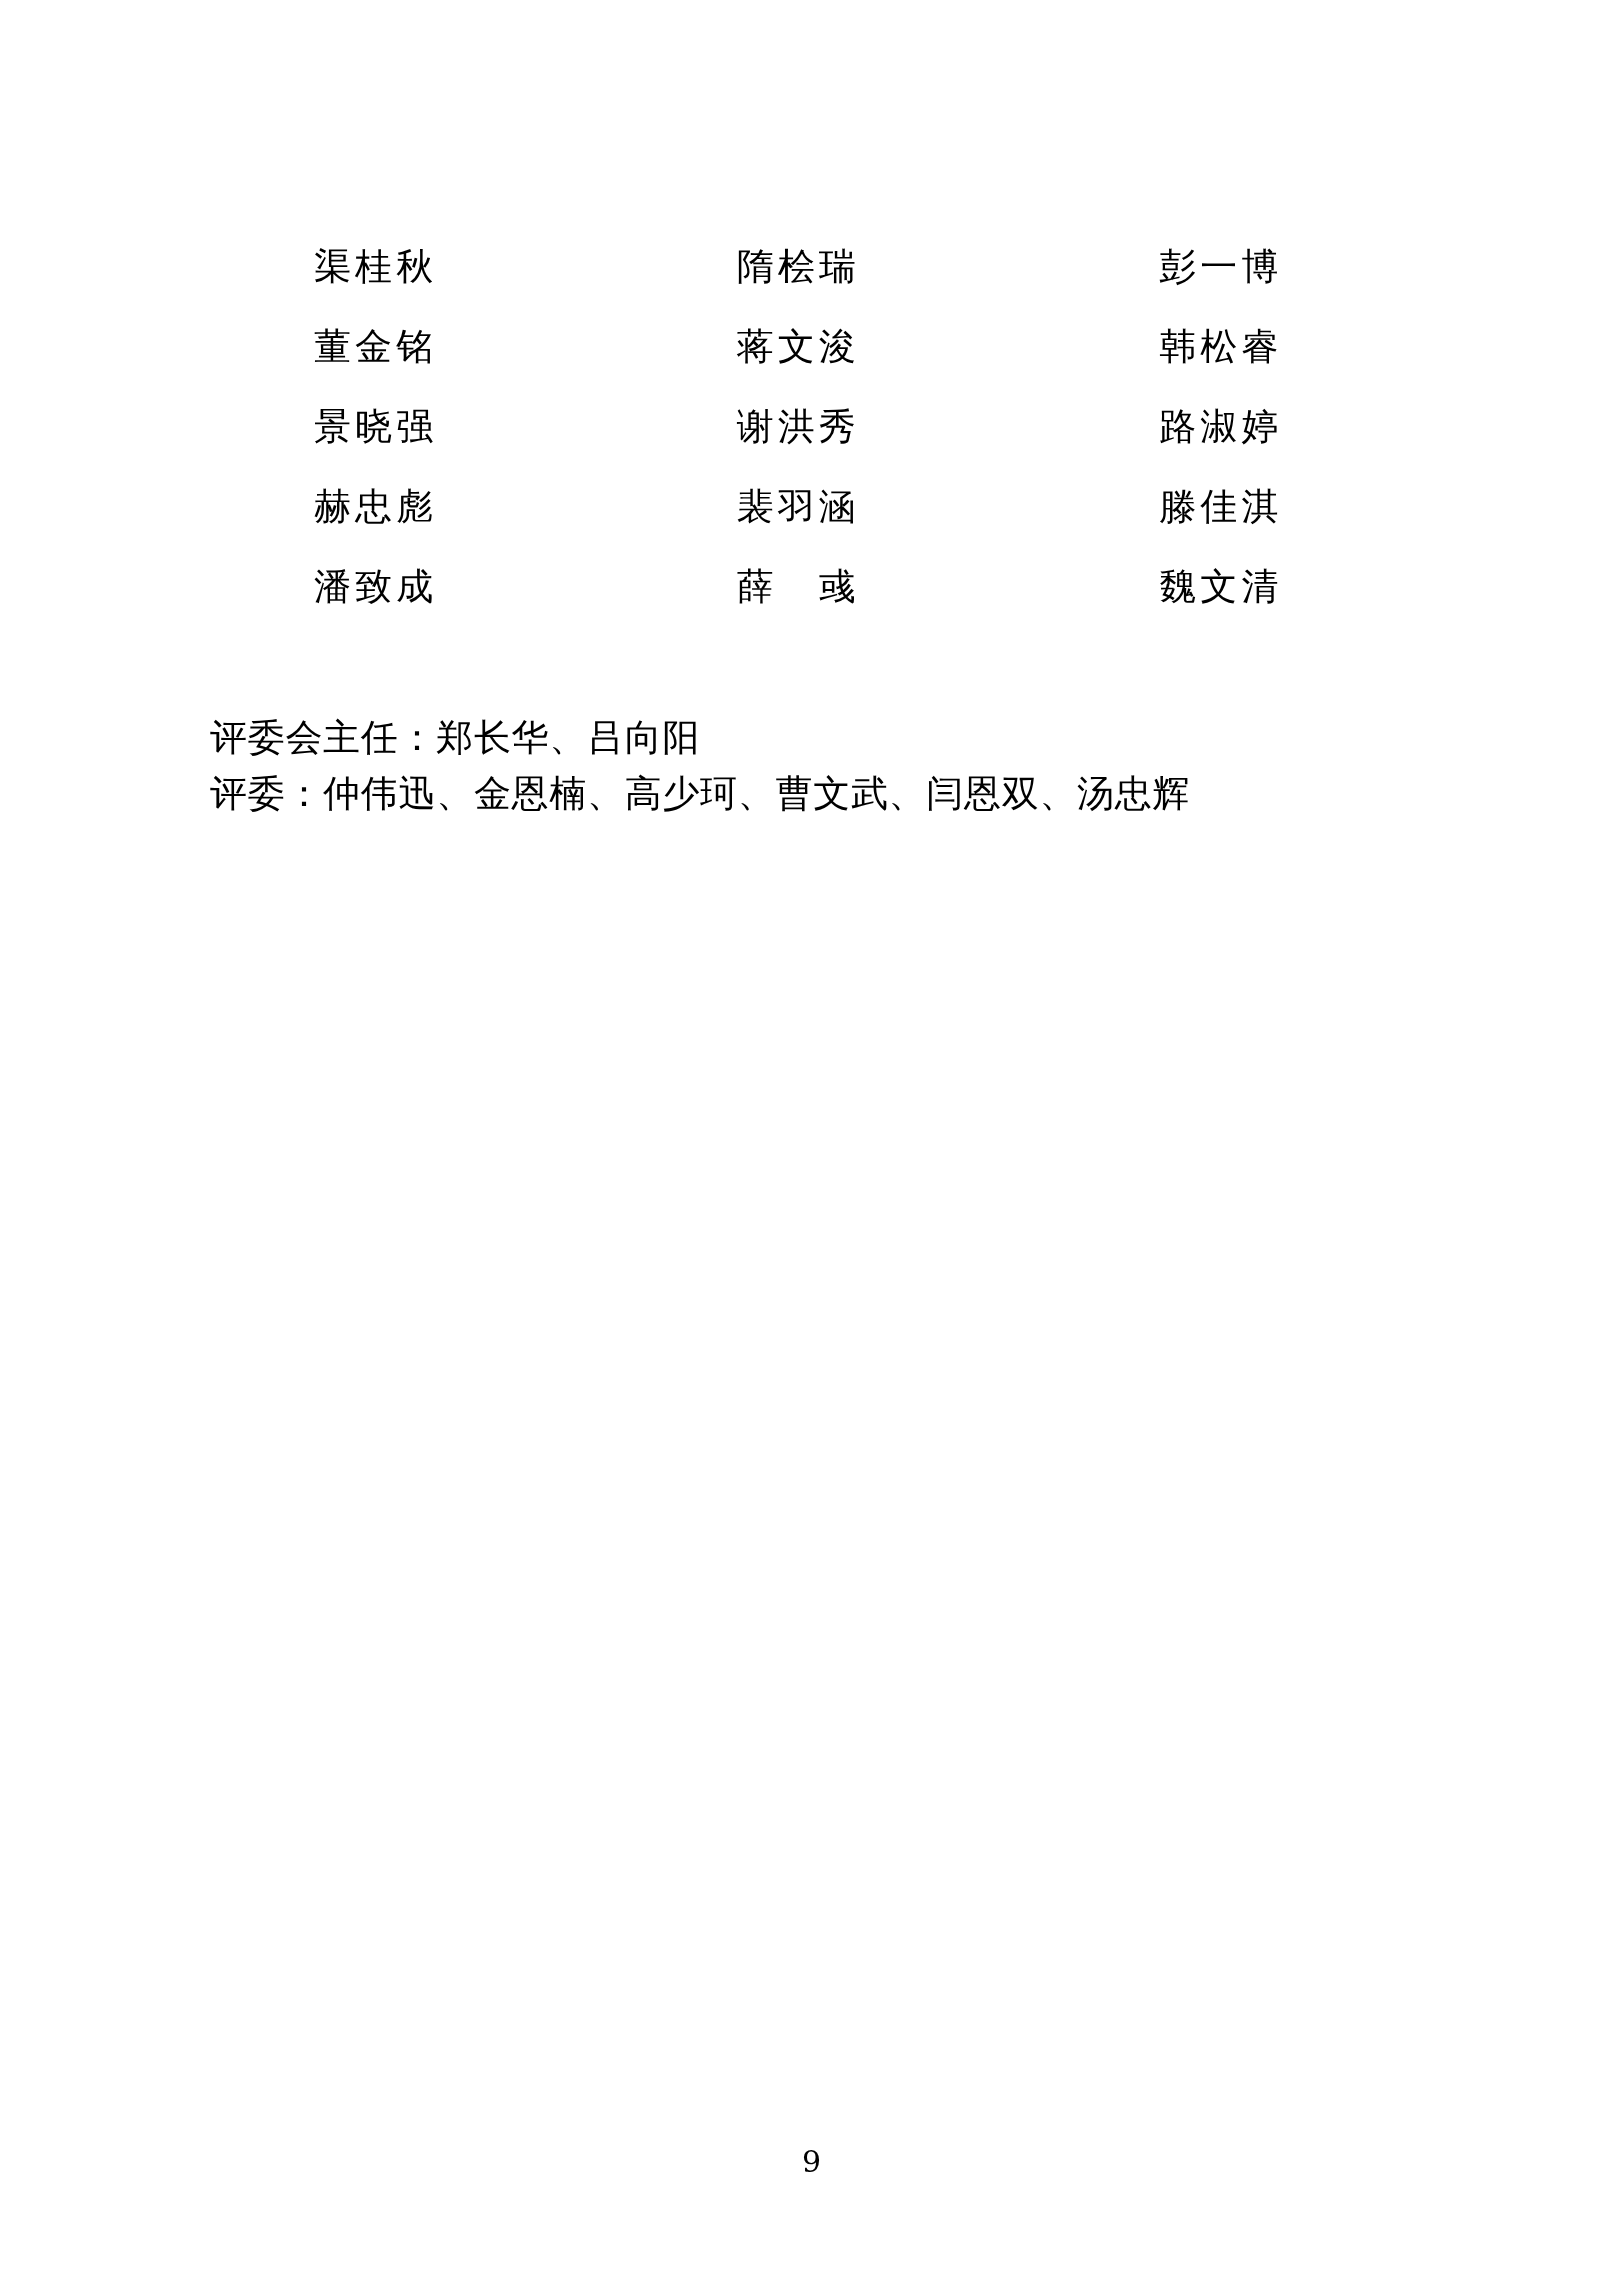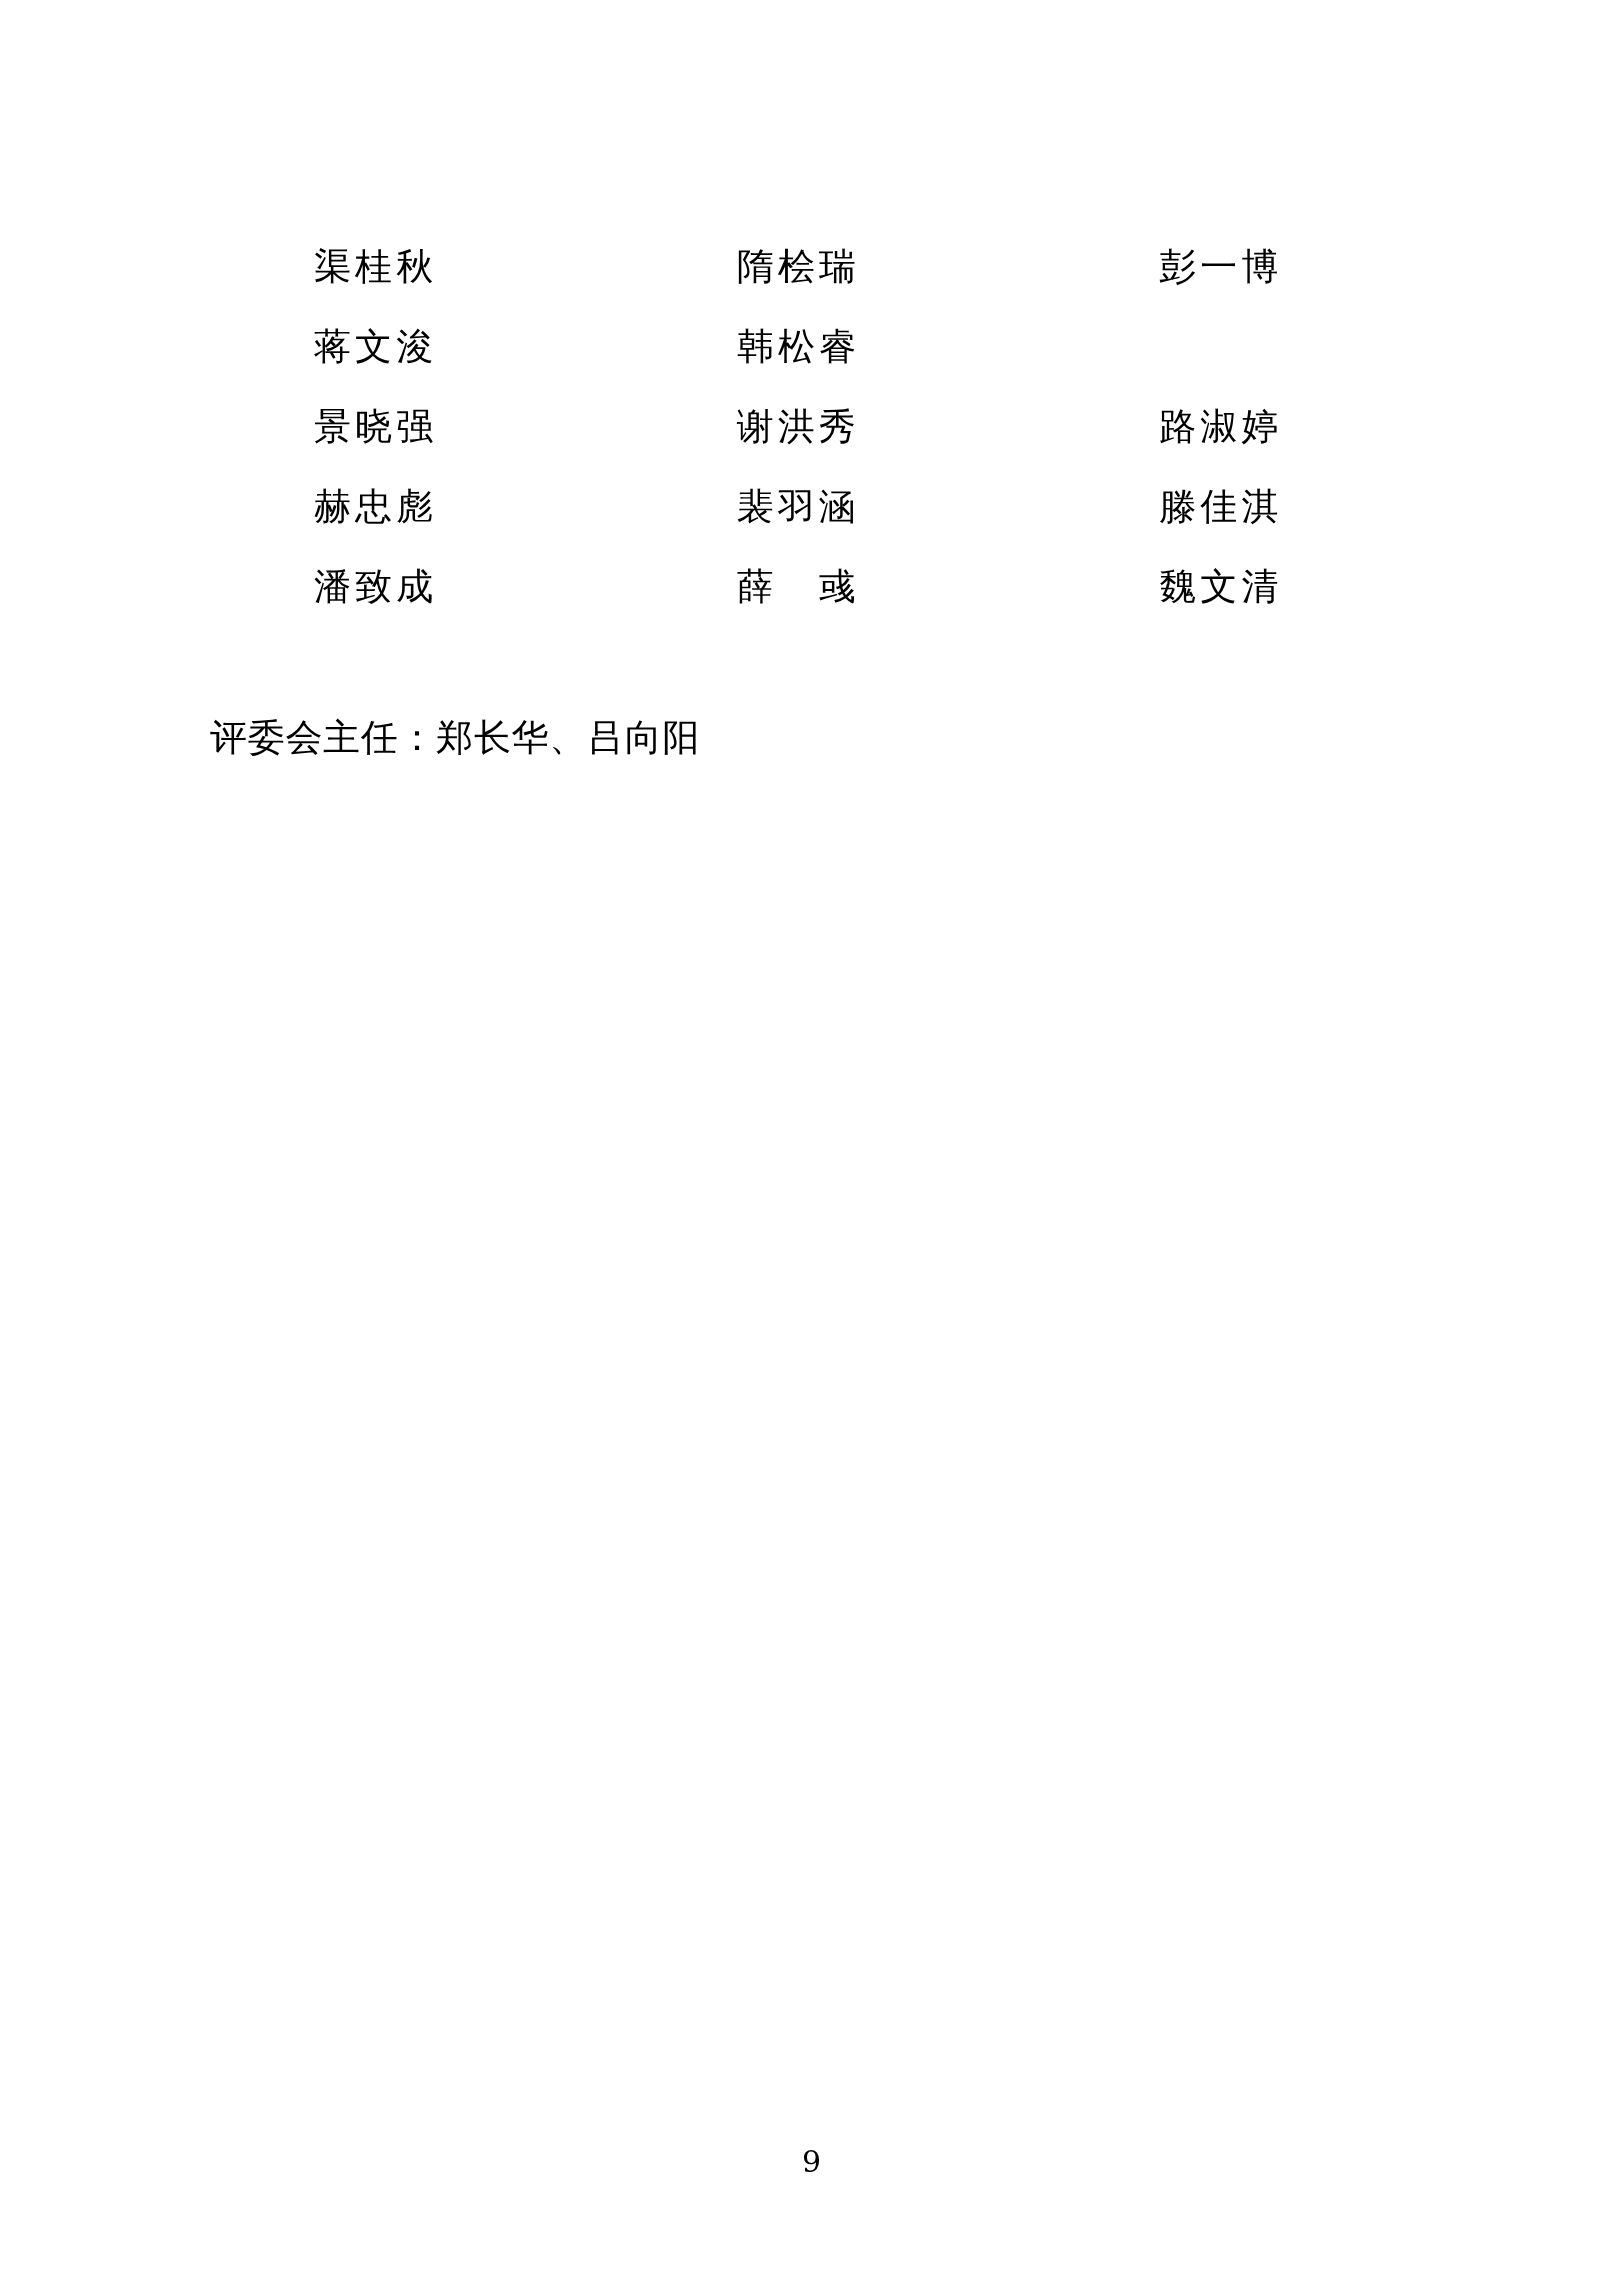--- a/index.html
+++ b/index.html
@@ -79,20 +79,21 @@
 
     <div class="name-grid">
 
       <div class="name-row">
         <div class="name-cell col1">渠桂秋</div>
         <div class="name-cell col2">隋桧瑞</div>
         <div class="name-cell col3">彭一博</div>
       </div>
 
       <div class="name-row">
+        <div class="name-cell col1">董金铭</div>
         <div class="name-cell col2">蒋文浚</div>
         <div class="name-cell col3">韩松睿</div>
       </div>
 
       <div class="name-row">
         <div class="name-cell col1">景晓强</div>
         <div class="name-cell col2">谢洪秀</div>
         <div class="name-cell col3">路淑婷</div>
       </div>
 
@@ -107,20 +108,21 @@
         <div class="name-cell col2">薛　彧</div>
         <div class="name-cell col3">魏文清</div>
       </div>
 
     </div>
 
     <div class="gap"></div>
 
     <div class="para-block">
       <div class="para">评委会主任：郑长华、吕向阳</div>
+      <div class="para">评委：仲伟迅、金恩楠、高少珂、曹文武、闫恩双、汤忠辉</div>
     </div>
 
   </div>
 
   <div class="page-number">9</div>
 
 </div>
 
 
 </body></html>

